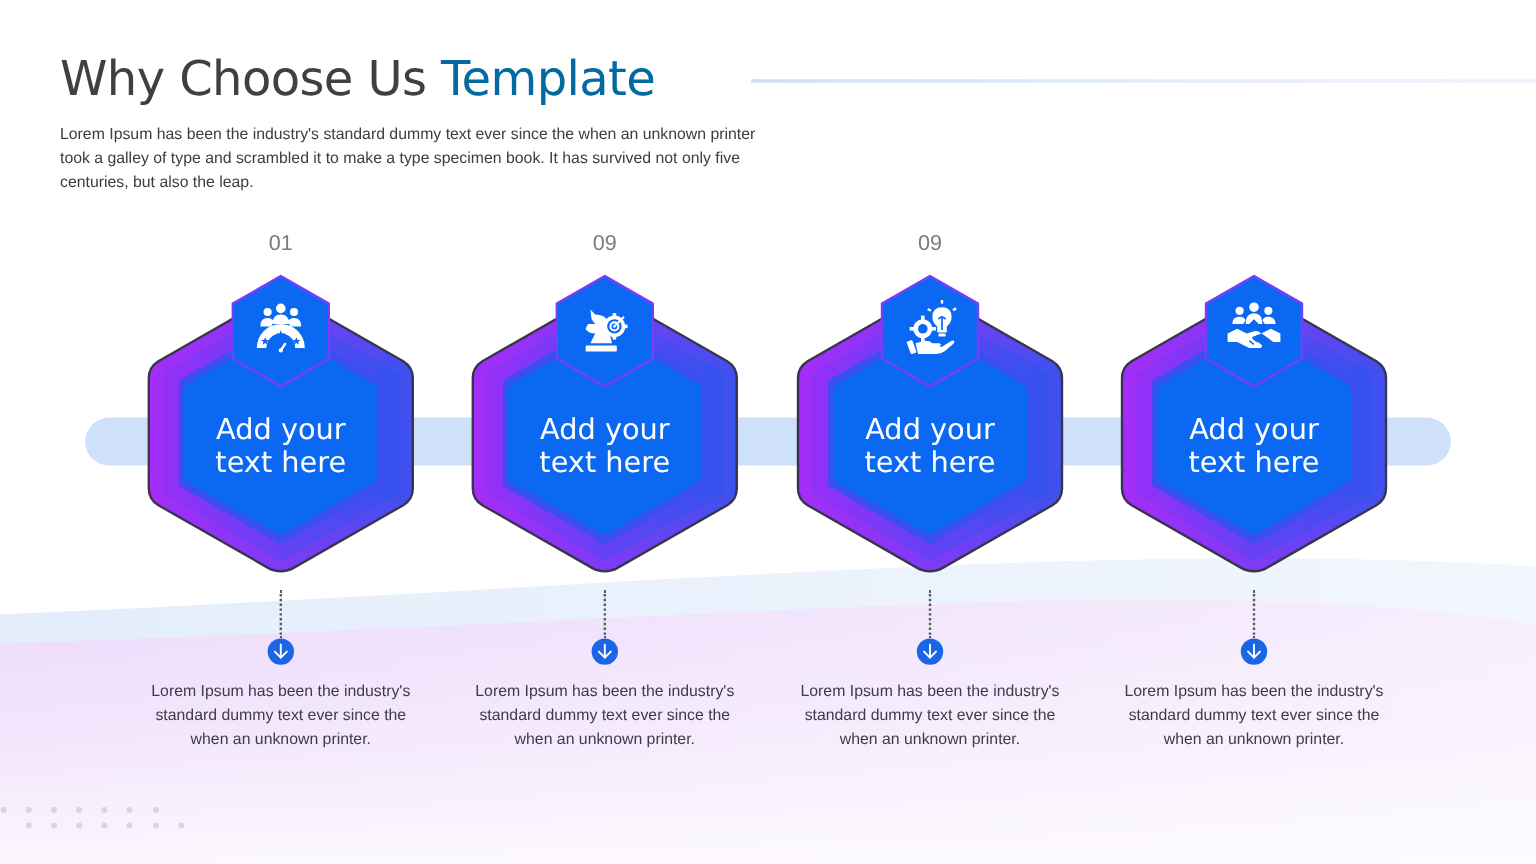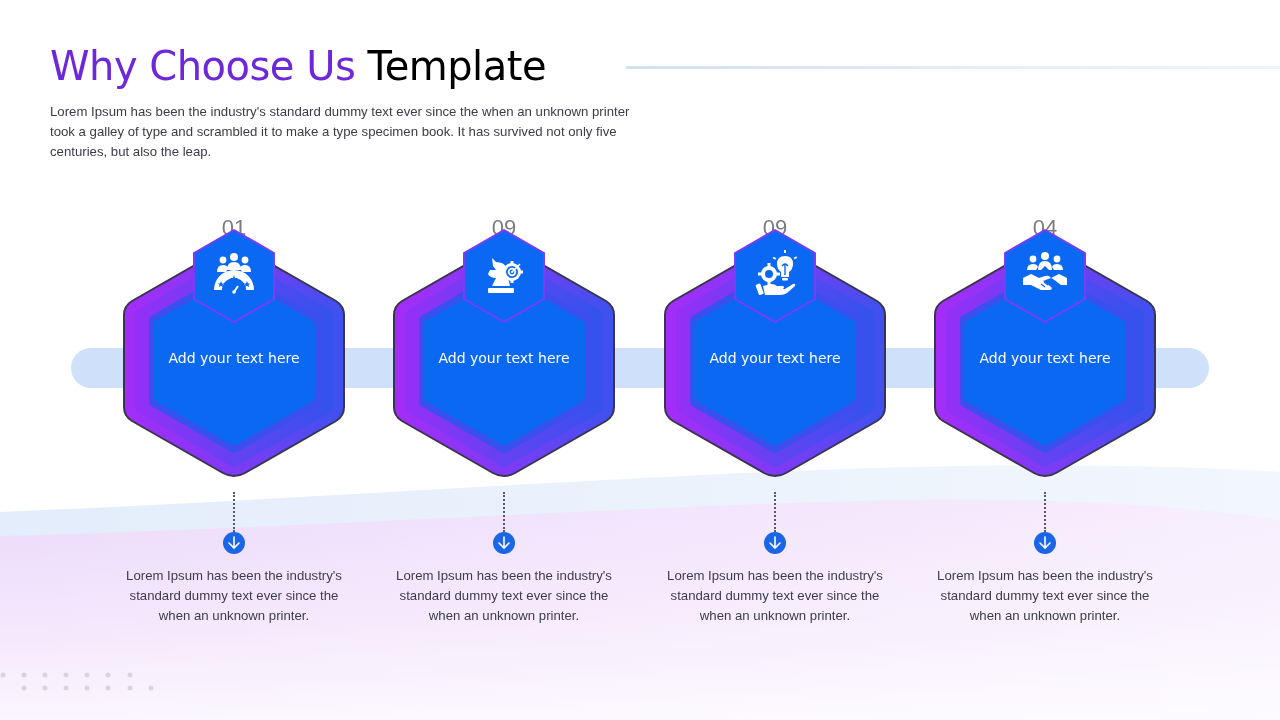--- a/index.html
+++ b/index.html
@@ -7,47 +7,47 @@
     width: 1280px; height: 720px; overflow: hidden; position: relative;
     background: #ffffff;
     font-family: "DejaVu Sans", sans-serif;
   }
   .bg-wave { position: absolute; left: 0; top: 0; width: 1280px; height: 720px; z-index: 0; }
   .title {
     position: absolute; left: 50px; top: 40px; margin: 0;
     font-family: "DejaVu Sans", sans-serif; font-weight: normal;
     font-size: 40px; letter-spacing: -0.5px; line-height: 52px; z-index: 2;
   }
-  .title .blue { color: #6d28d9; }
-  .title .black { color: #000000; }
+  .title .blue { color: #404040; }
+  .title .black { color: #0369a1; }
   .title-rule {
     position: absolute; left: 626px; top: 66px; width: 654px; height: 3px;
     background: linear-gradient(to right, #d2e0f2, #e6eef9 60%, #eef3fb);
     z-index: 2;
   }
   .intro {
     position: absolute; left: 50px; top: 102px; width: 590px; margin: 0;
     color: #3c3c44; font-size: 13.2px; line-height: 20px; z-index: 2;
     font-family: "Liberation Sans", sans-serif;
   }
   .track {
     position: absolute; left: 71px; top: 348px; width: 1138px; height: 40px;
     border-radius: 20px; background: #cfe0fb; z-index: 1;
   }
   .step {
     position: absolute; top: 190px; width: 240px; height: 470px; z-index: 3;
   }
   .step-num {
     position: absolute; left: 0; top: 2px; width: 240px; text-align: center;
-    color: #7a7a82; font-size: 22px; font-family: "Liberation Sans", sans-serif; margin-top: 23px;
+    color: #7a7a82; font-size: 18px; font-family: "Liberation Sans", sans-serif;
   }
   .hex-svg { position: absolute; left: 0; top: 36px; width: 240px; height: 270px; }
   .hex-label {
     position: absolute; left: 40px; top: 155px; width: 160px; text-align: center;
-    color: #ffffff; font-size: 14px; line-height: 27px;
+    color: #ffffff; font-size: 24px; line-height: 27px;
     font-family: "DejaVu Sans", sans-serif;
   }
   .icon-wrap {
     position: absolute; left: 94px; top: 58px; width: 52px; height: 52px;
   }
   .connector {
     position: absolute; left: 119px; top: 302px; width: 0; height: 40px;
     border-left: 2px dotted #555a66;
   }
   .arrow-btn {
@@ -212,21 +212,20 @@
   <div class="connector"></div>
   <div class="arrow-btn">
     <svg width="14" height="14" viewBox="0 0 14 14">
         <path d="M7,1 L7,12 M2,7 L7,12 L12,7" stroke="#fff" stroke-width="1.6" fill="none" stroke-linecap="round"></path>
       </svg>
   </div>
   <p class="desc">Lorem Ipsum has been the industry's standard dummy text ever since the when an unknown printer.</p>
 </div>
 
 <div class="step" style="left:925px">
-  <div class="step-num">04</div>
   <svg class="hex-svg" viewBox="0 0 240 270">
     <path d="M120,20 Q126,20 131,23 L222,75 Q230,80 230,89 L230,181 Q230,190 222,195 L131,247 Q126,250 120,250 Q114,250 109,247 L18,195 Q10,190 10,181 L10,89 Q10,80 18,75 L109,23 Q114,20 120,20 Z" fill="url(#ringGrad)" stroke="#3a3450" stroke-width="2"></path>
     <path d="M120,34 L214,88 L214,182 L120,236 L26,182 L26,88 Z" fill="url(#ringGrad2)" stroke-linejoin="round" stroke="url(#ringGrad2)" stroke-width="10"></path>
     <path d="M120,48 L200,94 L200,176 L120,222 L40,176 L40,94 Z" fill="#3a50ee" stroke-linejoin="round" stroke="#3a50ee" stroke-width="10"></path>
     <path d="M120,58 L194,100 L194,170 L120,212 L46,170 L46,100 Z" fill="#0a68f2" stroke-linejoin="round" stroke="#0a68f2" stroke-width="14"></path>
     <path d="M120,4 L160,27 L160,73 L120,96 L80,73 L80,27 Z" fill="#0a68f2" stroke-linejoin="round" stroke="#7a3cf5" stroke-width="2"></path>
   </svg>
   <div class="icon-wrap">
     <svg viewBox="0 0 52 52" width="52" height="52">
       <g fill="#ffffff">

